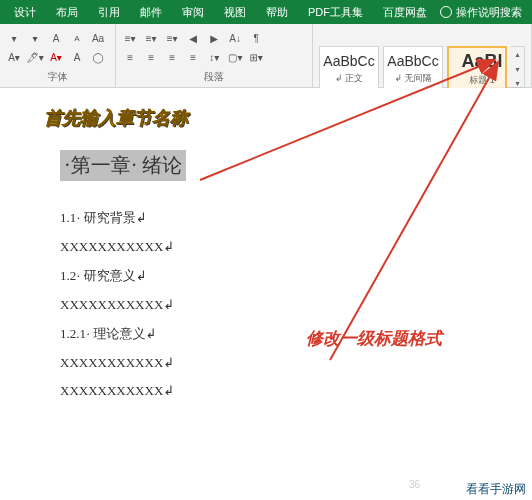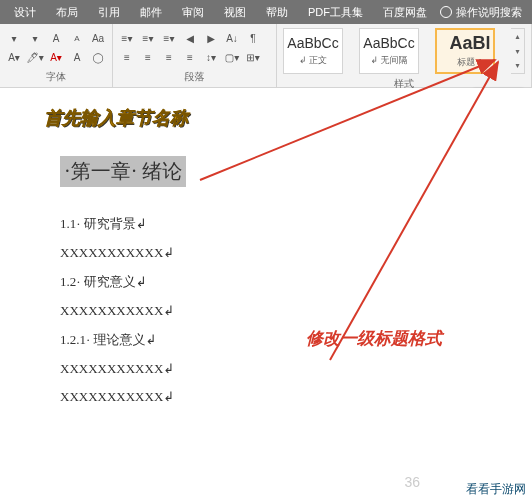--- a/index.html
+++ b/index.html
@@ -7,21 +7,21 @@
   width: 532px;
   height: 500px;
   font-family: "Microsoft YaHei", Arial, sans-serif;
   background: #fff;
   overflow: hidden;
   position: relative;
 }
 
 
 .tab-bar {
-  background: #737373;
+  background: #15803d;
   color: #fff;
   display: flex;
   align-items: center;
   height: 24px;
   font-size: 11px;
   padding: 0 4px;
 }
 .tab-item {
   padding: 0 10px;
   height: 100%;
@@ -86,22 +86,23 @@
 .font-controls {
   display: flex;
   flex-direction: column;
   gap: 1px;
 }
 .font-row { display: flex; gap: 1px; }
 
 
 .style-gallery {
   display: flex;
-  gap: 16px;
+  gap: 4px;
   padding: 2px;
+  margin-top: 18px;
 }
 .style-item {
   width: 60px;
   height: 46px;
   border: 1px solid #d4d4d4;
   display: flex;
   flex-direction: column;
   align-items: center;
   justify-content: center;
   background: #fff;
@@ -156,21 +157,21 @@
 
 
 .doc-area {
   position: relative;
   background: #fff;
   height: calc(500px - 88px);
 }
 .doc-page {
   position: absolute;
   left: 60px;
-  top: 68px;
+  top: 62px;
   width: 220px;
 }
 .doc-line {
   font-size: 13px;
   color: #333;
   margin-bottom: 12px;
   font-family: SimSun, serif;
   white-space: nowrap;
 }
 .doc-line.chapter-title {
@@ -218,21 +219,21 @@
   position: absolute;
   bottom: 2px;
   right: 6px;
   font-size: 12px;
   color: #0c4a6e;
 }
 .faint-num {
   position: absolute;
   bottom: 10px;
   right: 112px;
-  font-size: 14px;
+  font-size: 10px;
   color: #ccc;
 }
 </style>
 </head>
 <body>
 
 <div class="tab-bar">
   <div class="tab-item">设计</div>
   <div class="tab-item">布局</div>
   <div class="tab-item">引用</div>

